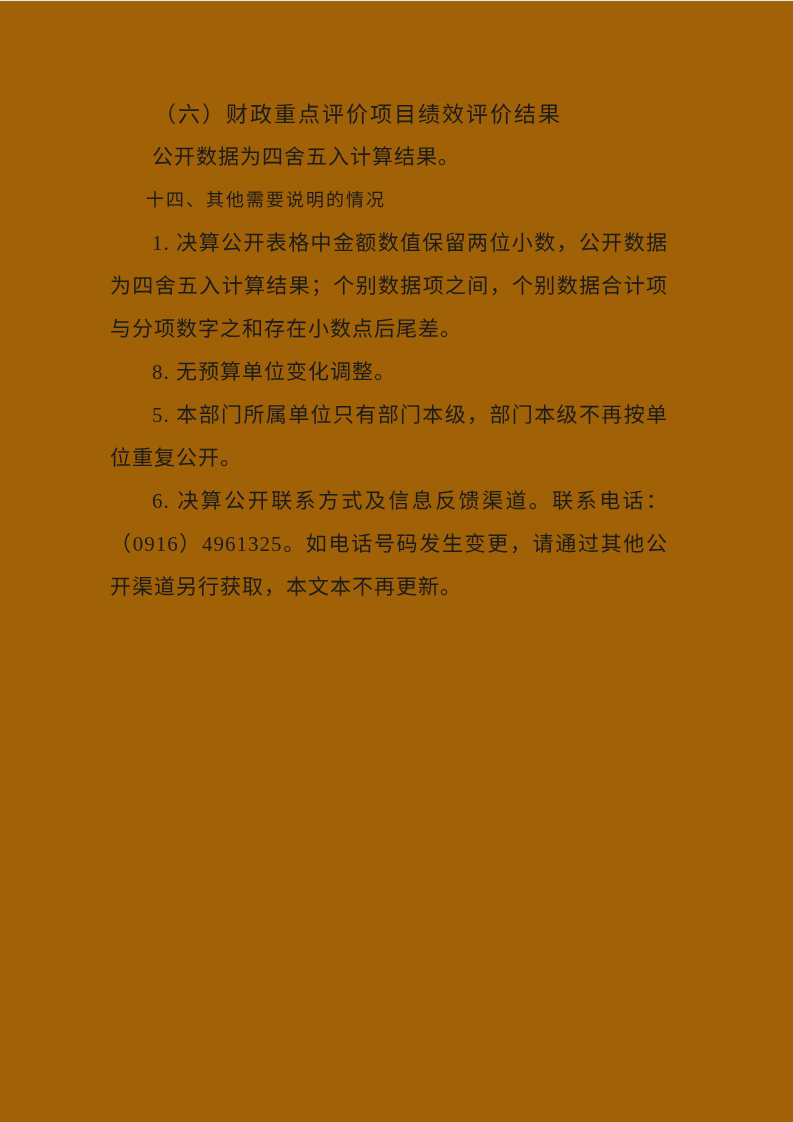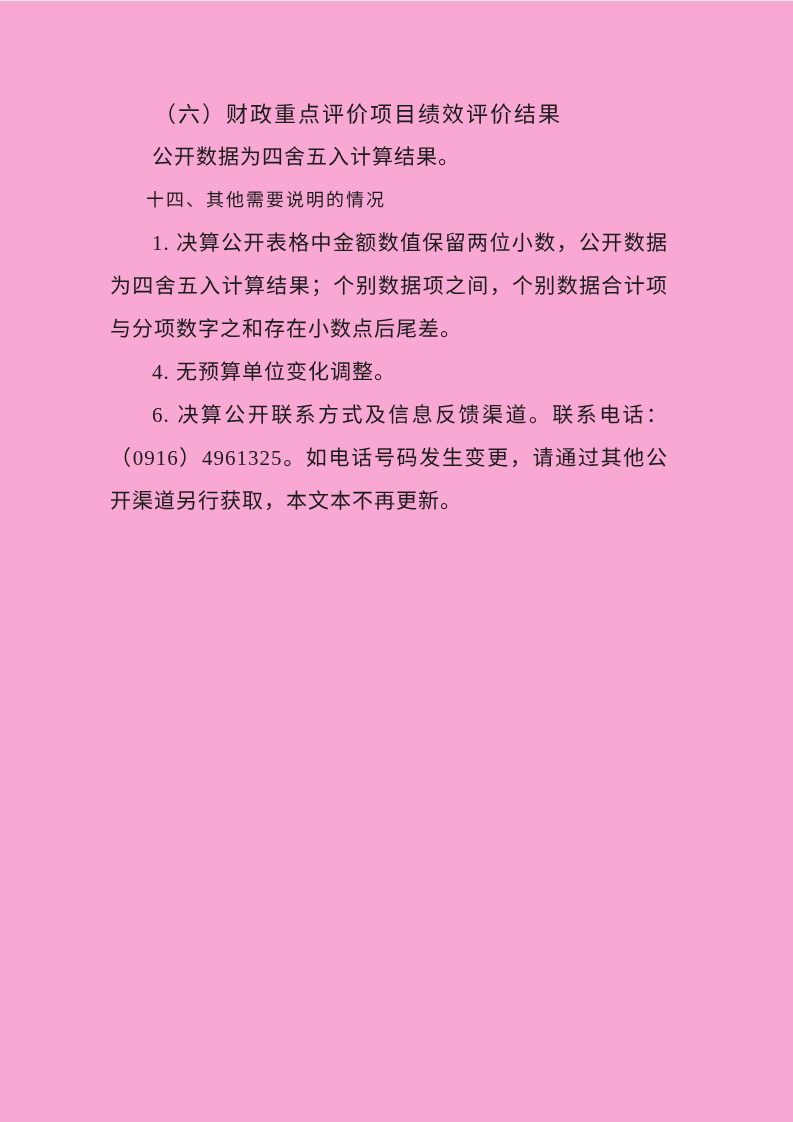--- a/index.html
+++ b/index.html
@@ -6,21 +6,21 @@
   html, body {
     margin: 0;
     padding: 0;
     background: #ffffff;
   }
   .page {
     position: relative;
     width: 793px;
     height: 1122px;
     margin: 0 auto;
-    background: #f9a8d4;
+    background: #a16207;
     border-top: 1px solid #e8e8e8;
     overflow: hidden;
     box-sizing: border-box;
   }
   .content {
     position: absolute;
     left: 110px;
     top: 92px;
     width: 558px;
     color: #1c1c1c;
@@ -63,19 +63,20 @@
     <h3 class="kai-heading">（六）财政重点评价项目绩效评价结果</h3>
 
     <p class="body-para">公开数据为四舍五入计算结果。</p>
 
     <h2 class="hei-heading">十四、其他需要说明的情况</h2>
 
     <p class="body-para">1. 决算公开表格中金额数值保留两位小数，公开数据为四舍五入计算结果；个别数据项之间，个别数据合计项与分项数字之和存在小数点后尾差。</p>
 
 
 
-    <p class="body-para">4. 无预算单位变化调整。</p>
+    <p class="body-para">8. 无预算单位变化调整。</p>
 
+    <p class="body-para">5. 本部门所属单位只有部门本级，部门本级不再按单位重复公开。</p>
 
     <p class="body-para">6. 决算公开联系方式及信息反馈渠道。联系电话：（0916）4961325。如电话号码发生变更，请通过其他公开渠道另行获取，本文本不再更新。</p>
 
   </div>
 </div>
 
 </body></html>

